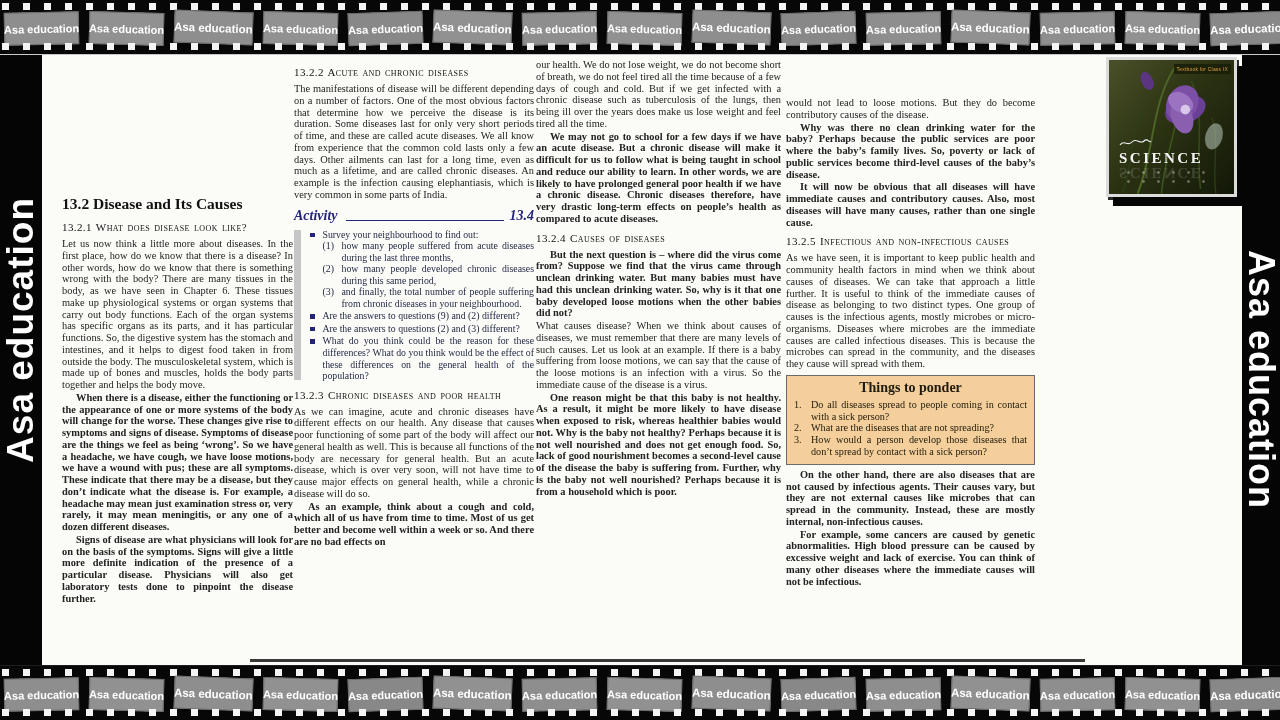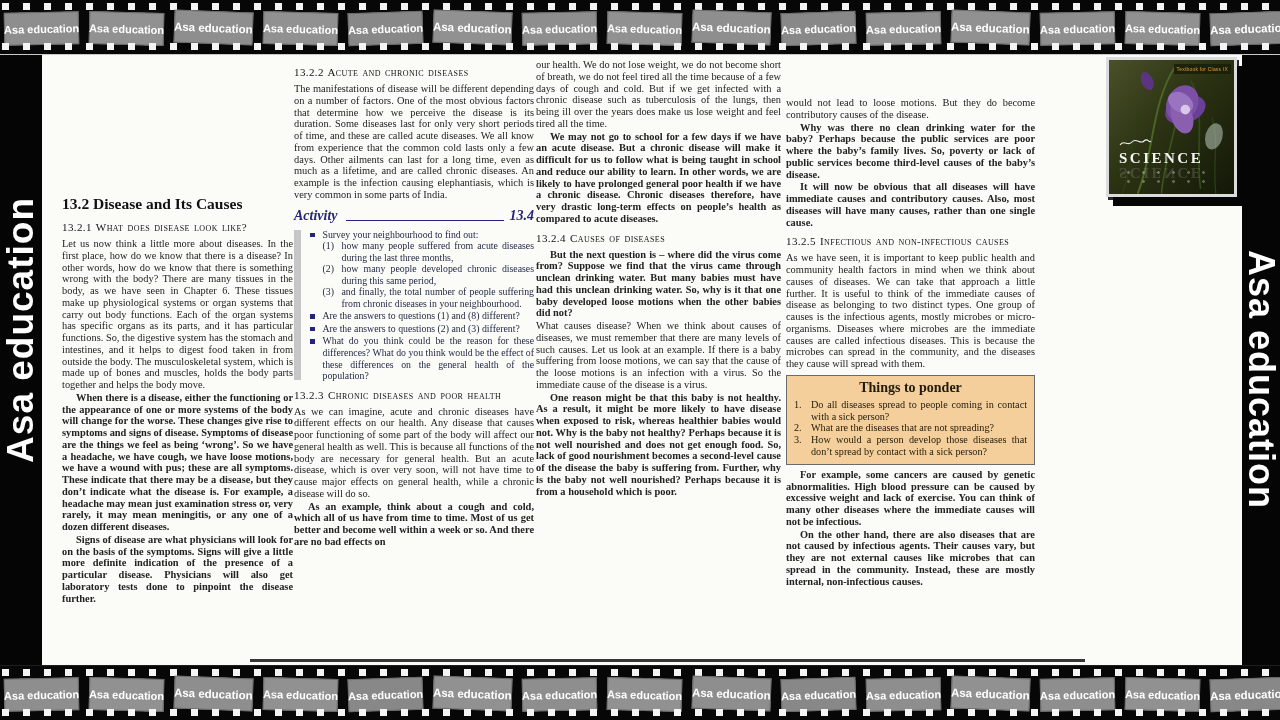--- a/index.html
+++ b/index.html
@@ -159,21 +159,21 @@
                   <span class="sub-text">how many people developed chronic diseases during this same period,</span>
                 </div>
                 <div class="act-sub">
                   <span class="sub-num">(3)</span>
                   <span class="sub-text">and finally, the total number of people suffering from chronic diseases in your neighbourhood.</span>
                 </div>
               </div>
             </div>
             <div class="act-item">
               <span class="sq"></span>
-              <div class="act-text">Are the answers to questions (1) and (8) different?</div>
+              <div class="act-text">Are the answers to questions (9) and (2) different?</div>
             </div>
             <div class="act-item">
               <span class="sq"></span>
               <div class="act-text">Are the answers to questions (2) and (3) different?</div>
             </div>
             <div class="act-item">
               <span class="sq"></span>
               <div class="act-text">What do you think could be the reason for these differences? What do you think would be the effect of these differences on the general health of the population?</div>
             </div>
           </div>
@@ -210,22 +210,22 @@
         <div class="ponder-item">
           <span class="pnum">2.</span>
           <span class="ptext">What are the diseases that are not spreading?</span>
         </div>
         <div class="ponder-item">
           <span class="pnum">3.</span>
           <span class="ptext">How would a person develop those diseases that don’t spread by contact with a sick person?</span>
         </div>
       </div>
 
+      <p class="body ind">On the other hand, there are also diseases that are not caused by infectious agents. Their causes vary, but they are not external causes like microbes that can spread in the community. Instead, these are mostly internal, non-infectious causes.</p>
       <p class="body ind">For example, some cancers are caused by genetic abnormalities. High blood pressure can be caused by excessive weight and lack of exercise. You can think of many other diseases where the immediate causes will not be infectious.</p>
-      <p class="body ind">On the other hand, there are also diseases that are not caused by infectious agents. Their causes vary, but they are not external causes like microbes that can spread in the community. Instead, these are mostly internal, non-infectious causes.</p>
     </div>
 
     <div class="cover">
       <div class="cover-inner">
         <svg class="cover-art" viewBox="0 0 131 140" xmlns="http://www.w3.org/2000/svg">
           <path d="M30 140 C 48 95, 44 45, 70 6" stroke="#4c6626" stroke-width="2" fill="none"></path>
           <path d="M55 140 C 58 100, 76 62, 74 28" stroke="#3d551f" stroke-width="1.6" fill="none"></path>
           <path d="M96 135 C 90 95, 102 55, 86 22" stroke="#33491a" stroke-width="1.8" fill="none"></path>
           <path d="M14 140 C 26 110, 22 80, 34 52" stroke="#2c3f16" stroke-width="1.4" fill="none"></path>
           <path d="M112 140 C 108 110, 116 85, 108 60" stroke="#2c3f16" stroke-width="1.4" fill="none"></path>

